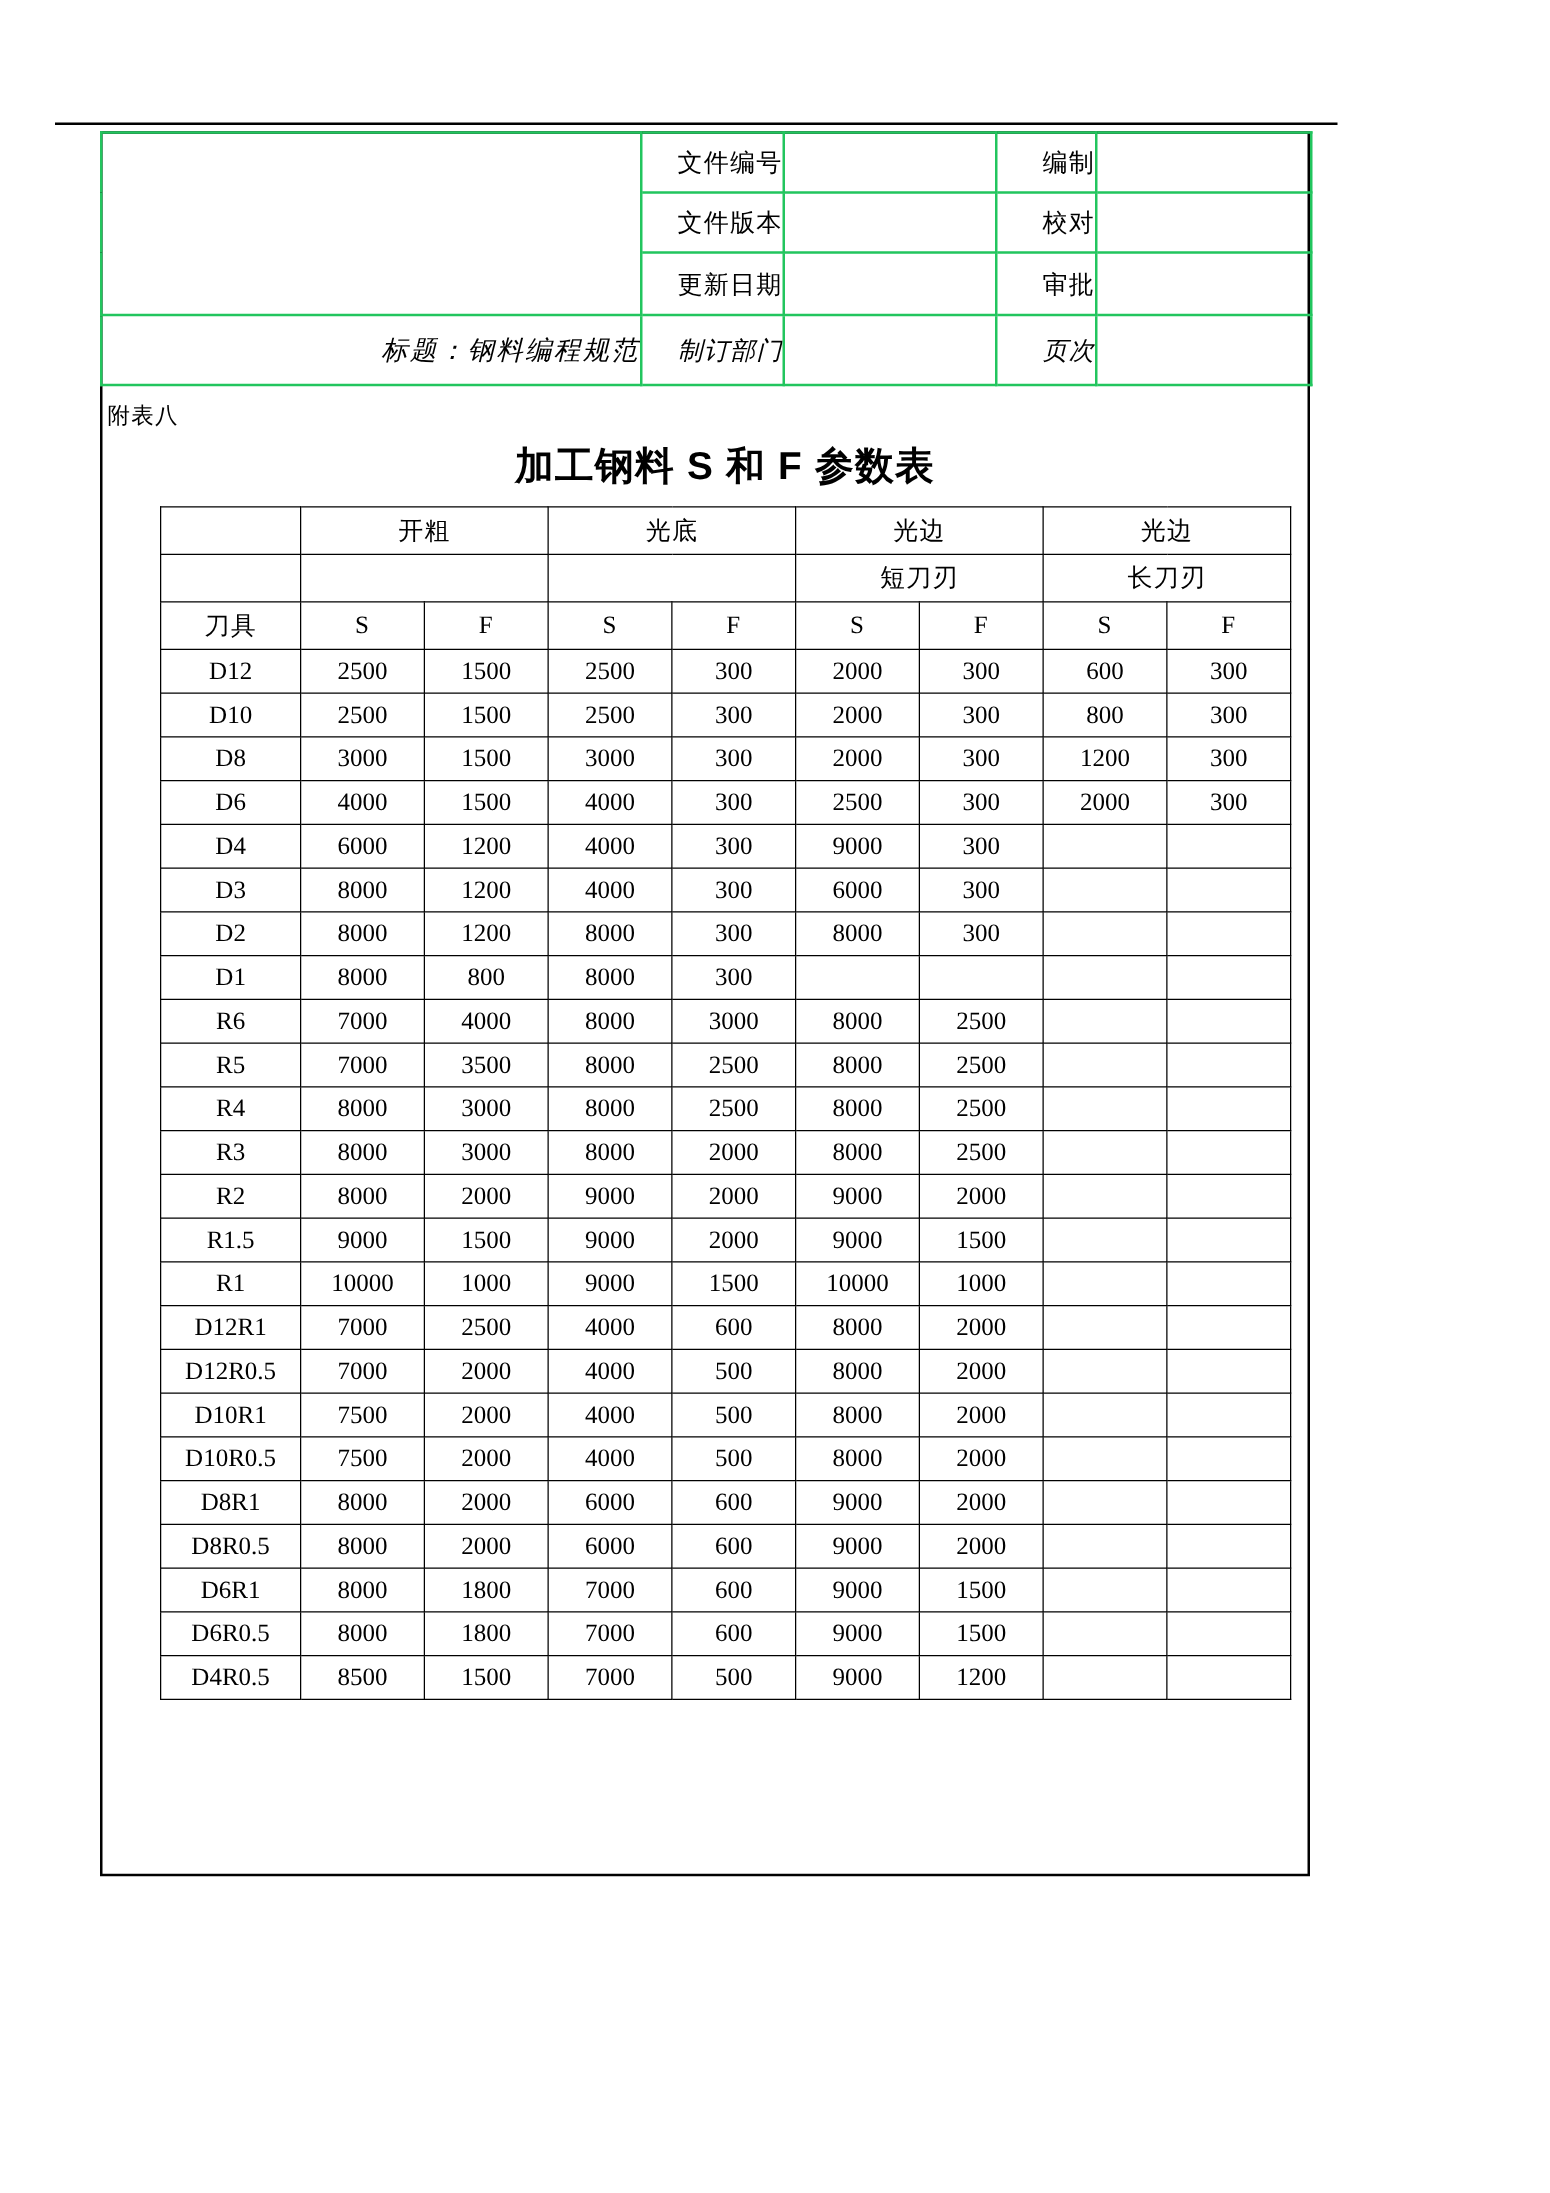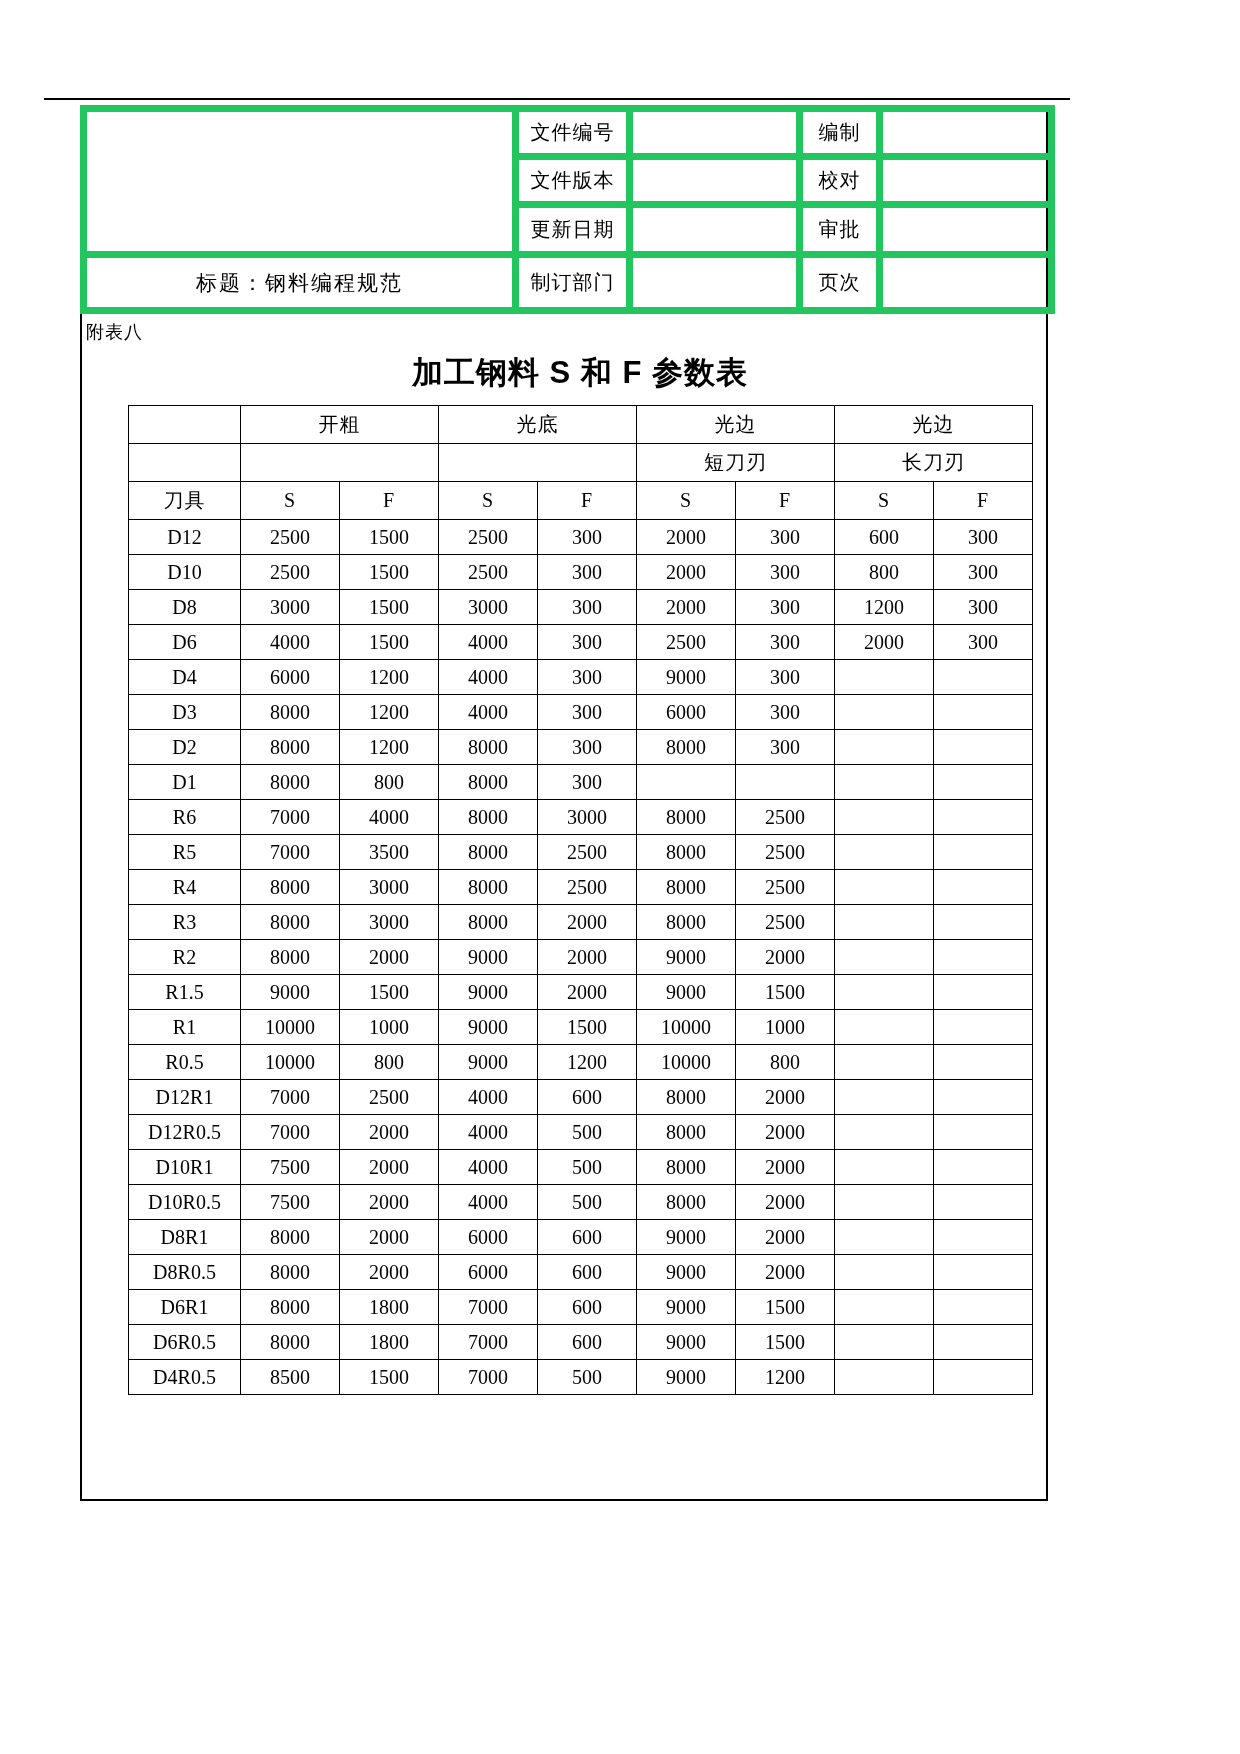--- a/index.html
+++ b/index.html
@@ -22,32 +22,32 @@
     width:968px; height:1396px;
     border:2px solid #000;
   }
   table { border-collapse:collapse; table-layout:fixed; }
 
   
   .header-table {
     position:absolute; left:80px; top:105px; width:968px;
   }
   .header-table td {
-    border:7px solid #22c55e;
+    border:2px solid #22c55e;
     font-size:20px;
-    text-align:center;
+    text-align:right;
     vertical-align:middle;
     letter-spacing:1px;
     overflow:hidden;
     margin-left:29px;
   }
   .header-table tr.r1 { height:48px; }
   .header-table tr.r2 { height:48px; }
   .header-table tr.r3 { height:50px; }
-  .header-table tr.r4 { height:56px; }
+  .header-table tr.r4 { height:56px;font-style:italic; }
   .header-table td.title-cell { font-size:21px; letter-spacing:2px; }
 
   
   .appendix-label {
     position:absolute; left:86px; top:320px;
     font-size:18px; letter-spacing:1px;
   }
   .param-title {
     position:absolute; left:128px; top:352px; width:904px;
     text-align:center;
@@ -322,31 +322,20 @@
           <td>10000</td>
           <td>1000</td>
           <td>9000</td>
           <td>1500</td>
           <td>10000</td>
           <td>1000</td>
           <td></td>
           <td></td>
         </tr>
         <tr>
-          <td>R0.5</td>
-          <td>10000</td>
-          <td>800</td>
-          <td>9000</td>
-          <td>1200</td>
-          <td>10000</td>
-          <td>800</td>
-          <td></td>
-          <td></td>
-        </tr>
-        <tr>
           <td>D12R1</td>
           <td>7000</td>
           <td>2500</td>
           <td>4000</td>
           <td>600</td>
           <td>8000</td>
           <td>2000</td>
           <td></td>
           <td></td>
         </tr>

